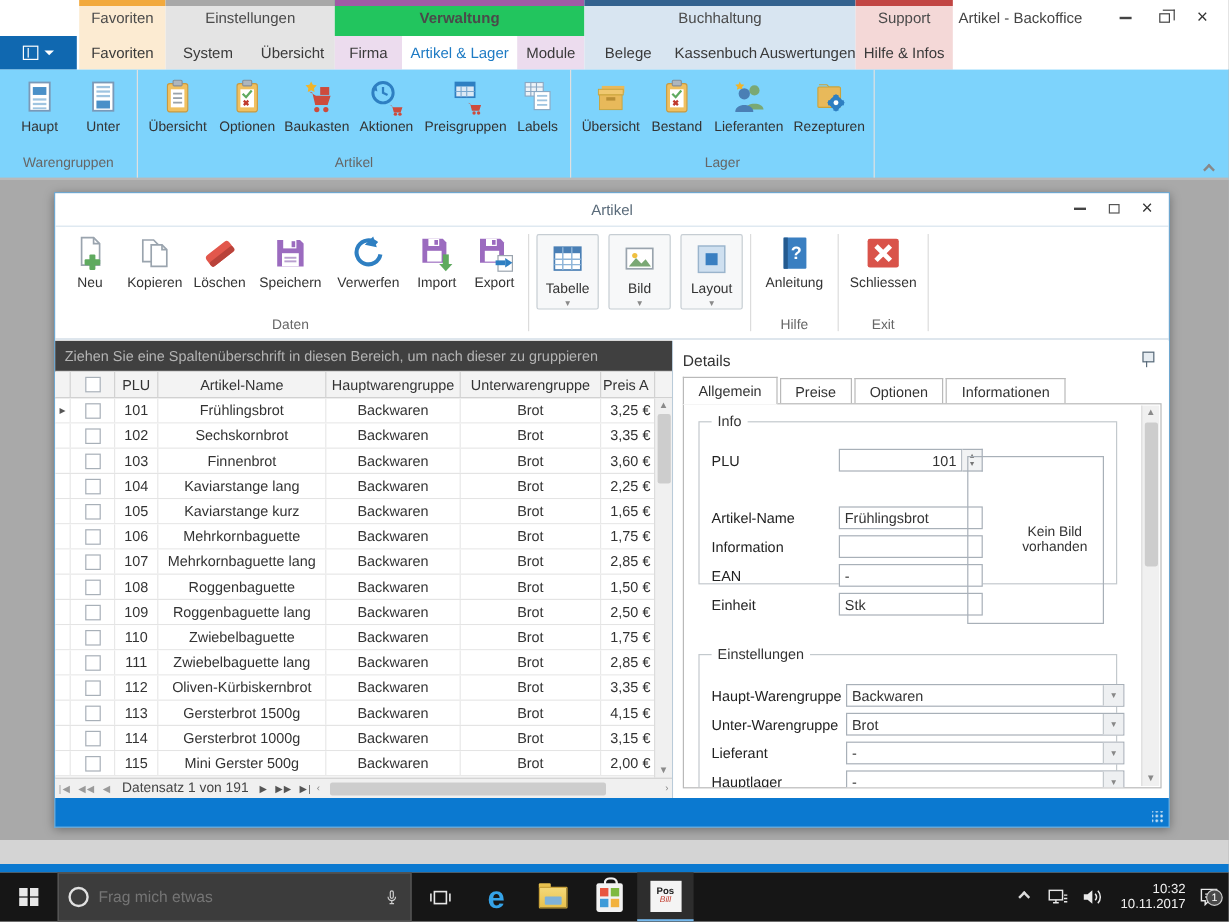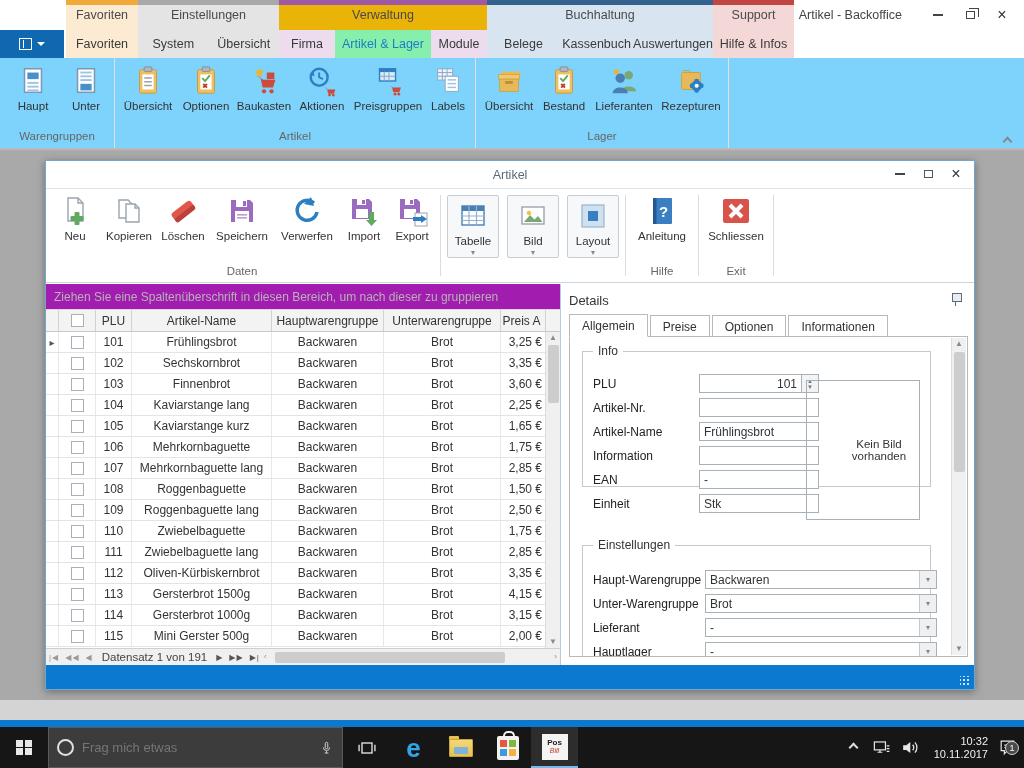--- a/index.html
+++ b/index.html
@@ -7,21 +7,21 @@
   body { font-family:"Liberation Sans", sans-serif; font-size:12px; color:#333; background:#000; }
   .screen { position:relative; width:1024px; height:768px; background:#fff; }
 
   
   .cat-row { position:absolute; top:0; left:0; right:0; height:30px; background:#fff; display:flex; }
   .cat-spacer { width:66px; }
   .cat { position:relative; display:flex; align-items:center; justify-content:center; color:#4a4a4a; font-size:12.5px; }
   .cat::before { content:""; position:absolute; top:0; left:0; right:0; height:5px; }
   .cat-fav  { width:72px;  background:#fcebd2; } .cat-fav::before  { background:#f2a93c; }
   .cat-eins { width:141px; background:#e4e4e4; } .cat-eins::before { background:#a8a8a8; }
-  .cat-verw { width:208px; background:#eab308; } .cat-verw::before { background:#a05aa5; }
+  .cat-verw { width:208px; background:#22c55e;font-weight:bold; } .cat-verw::before { background:#a05aa5; }
   .cat-buch { width:226px; background:#d8e5f1; } .cat-buch::before { background:#33628f; }
   .cat-supp { width:81px;  background:#f4d8d7; } .cat-supp::before { background:#c14543; }
   .titlebar-right { flex:1; display:flex; align-items:center; justify-content:flex-end; gap:4px; padding-right:8px; }
   .win-title { color:#444; font-size:12.5px; margin-right:18px; }
   .winbtn { width:28px; height:22px; display:flex; align-items:center; justify-content:center; color:#444; cursor:default; }
   .gly-min { width:10px; height:2px; background:#444; display:inline-block; }
   .gly-restore { position:relative; width:9px; height:8px; border:1px solid #444; display:inline-block; }
   .gly-restore::before { content:""; position:absolute; left:2px; top:-4px; width:9px; height:8px; border:1px solid #444; border-left:none; border-bottom:none; }
   .gly-max { width:9px; height:8px; border:1px solid #555; display:inline-block; }
   .gly-close { font-size:16px; line-height:1; color:#333; }
@@ -33,21 +33,21 @@
   .app-btn .pages::before { content:""; position:absolute; left:3px; top:1px; width:7px; height:8px; border-left:1px solid #fff; }
   .app-btn .caret { width:0; height:0; border-left:4px solid transparent; border-right:4px solid transparent; border-top:4px solid #fff; }
   .tab-spacer { width:2px; }
   .tgroup { display:flex; height:28px; }
   .tg-fav { background:#fcebd2; width:72px; }
   .tg-eins { background:#e4e4e4; width:141px; }
   .tg-verw { background:#ecdcee; width:208px; }
   .tg-buch { background:#d8e5f1; width:226px; }
   .tg-supp { background:#f4d8d7; width:81px; }
   .tab { display:flex; align-items:center; justify-content:center; height:28px; color:#3a3a3a; font-size:12.5px; white-space:nowrap; flex:1; cursor:default; }
-  .tab.selected { background:#86efac; color:#1e7bc4; }
+  .tab.selected { background:#ffffff; color:#1e7bc4; }
 
   
   .ribbon { position:absolute; top:58px; left:0; right:0; height:92px; background:#7dd3fc; border-bottom:2px solid #b9b9b9; }
   .ribbon-inner { display:flex; height:100%; }
   .rgroup { display:flex; flex-direction:column; border-right:1px solid #e0e0e0; padding:0 4px; }
   .rbuttons { flex:1; display:flex; align-items:flex-start; padding-top:5px; }
   .rbtn { width:58px; display:flex; flex-direction:column; align-items:center; gap:3px; padding-top:2px; cursor:default; }
   .rbtn svg { width:32px; height:32px; }
   .rbtn .lbl { font-size:11.5px; color:#333; white-space:nowrap; }
   .rgroup-label { height:18px; text-align:center; color:#666; font-size:11.5px; }
@@ -70,21 +70,21 @@
   .tb-btn { width:54px; display:flex; flex-direction:column; align-items:center; gap:3px; cursor:default; }
   .tb-btn svg { width:32px; height:32px; }
   .tb-btn .lbl { font-size:11.5px; color:#333; white-space:nowrap; }
   .tb-btn.boxed { width:52px; border:1px solid #c6cdd3; background:#f7f8f9; border-radius:2px; padding:4px 0 2px; margin:0 2px; }
   .tb-btn .drop { font-size:8px; color:#8a8a8a; line-height:5px; }
   .tb-group-label { height:17px; text-align:center; color:#666; font-size:11.5px; }
 
   
   .content { position:absolute; top:123px; left:0; right:0; bottom:24px; display:flex; }
   .grid-pane { width:515px; position:relative; border-right:1px solid #b9cbd9; }
-  .groupbar { height:26px; display:flex; align-items:center; padding-left:8px; color:#b4b4b4; font-size:12px; border-bottom:1px solid #d8d8d8; background:#a21caf; }
+  .groupbar { height:26px; display:flex; align-items:center; padding-left:8px; color:#b4b4b4; font-size:12px; border-bottom:1px solid #d8d8d8; background:#404040; }
   .grid-header { height:22px; display:flex; background:#f3f3f3; border-bottom:1px solid #c9c9c9; font-size:12px; color:#333; }
   .hcell { display:flex; align-items:center; justify-content:center; border-right:1px solid #d2d2d2; }
   .grid-rows { height:319px; overflow:hidden; }
   .grid-row { display:flex; height:21px; border-bottom:1px solid #e4e4e4; background:#fff; font-size:12px; }
   .cell { display:flex; align-items:center; justify-content:center; border-right:1px solid #e8e8e8; white-space:nowrap; overflow:hidden; }
   .c-ind { width:13px; } .c-chk { width:37px; } .c-plu { width:36px; } .c-name { width:140px; }
   .c-hwg { width:112px; } .c-uwg { width:117px; } .c-prc { width:45px; justify-content:flex-end; padding-right:3px; }
   .grid-row:first-child .c-ind::after { content:"▸"; color:#555; font-size:10px; }
   .checkbox { width:13px; height:13px; border:1px solid #a8b0b8; background:#fff; display:inline-block; }
   .vscroll { position:absolute; top:48px; right:0; bottom:17px; width:15px; background:#f0f0f0; border-left:1px solid #dcdcdc; display:flex; flex-direction:column; align-items:center; justify-content:space-between; padding:1px 0; }
@@ -743,24 +743,20 @@
             <div class="fieldset fs-info">
               <span class="legend">Info</span>
               <div class="frow" style="top:22px">
                 <span class="flabel">PLU</span>
                 <span class="finput num">101</span>
                 <span class="spinner">
                     <span>▲</span>
                     <span>▼</span>
                   </span>
               </div>
-              <div class="frow" style="top:46px">
-                <span class="flabel">Artikel-Nr.</span>
-                <span class="finput"></span>
-              </div>
               <div class="frow" style="top:70px">
                 <span class="flabel">Artikel-Name</span>
                 <span class="finput">Frühlingsbrot</span>
               </div>
               <div class="frow" style="top:94px">
                 <span class="flabel">Information</span>
                 <span class="finput"></span>
               </div>
               <div class="frow" style="top:118px">
                 <span class="flabel">EAN</span>

